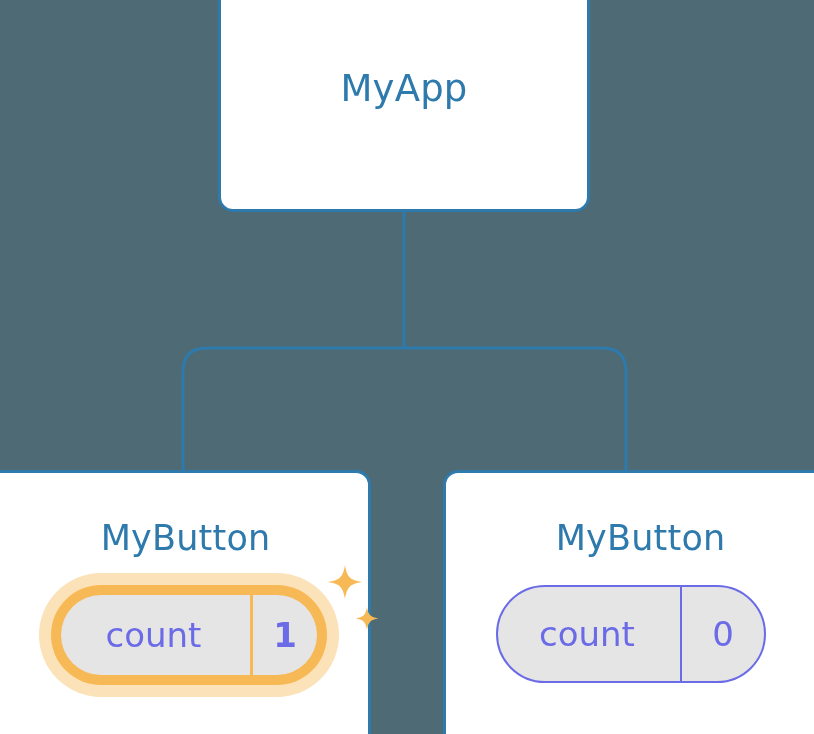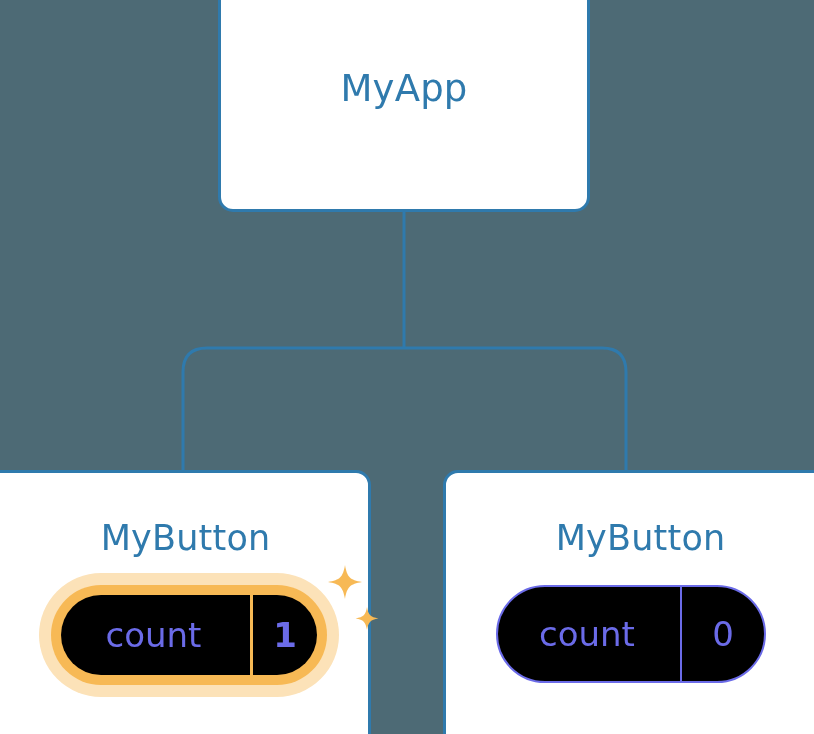--- a/index.html
+++ b/index.html
@@ -132,21 +132,21 @@
     border-radius: 999px;
     background: #f7b955;
   }
 
   .pill {
     position: absolute;
     box-sizing: border-box;
     border-radius: 999px;
     display: flex;
     align-items: stretch;
-    background: #000000;
+    background: #e5e5e5;
     overflow: hidden;
   }
 
   #pill-left {
     left: 22px;
     top: 22px;
     right: 22px;
     bottom: 22px;
     border: 0;
   }

